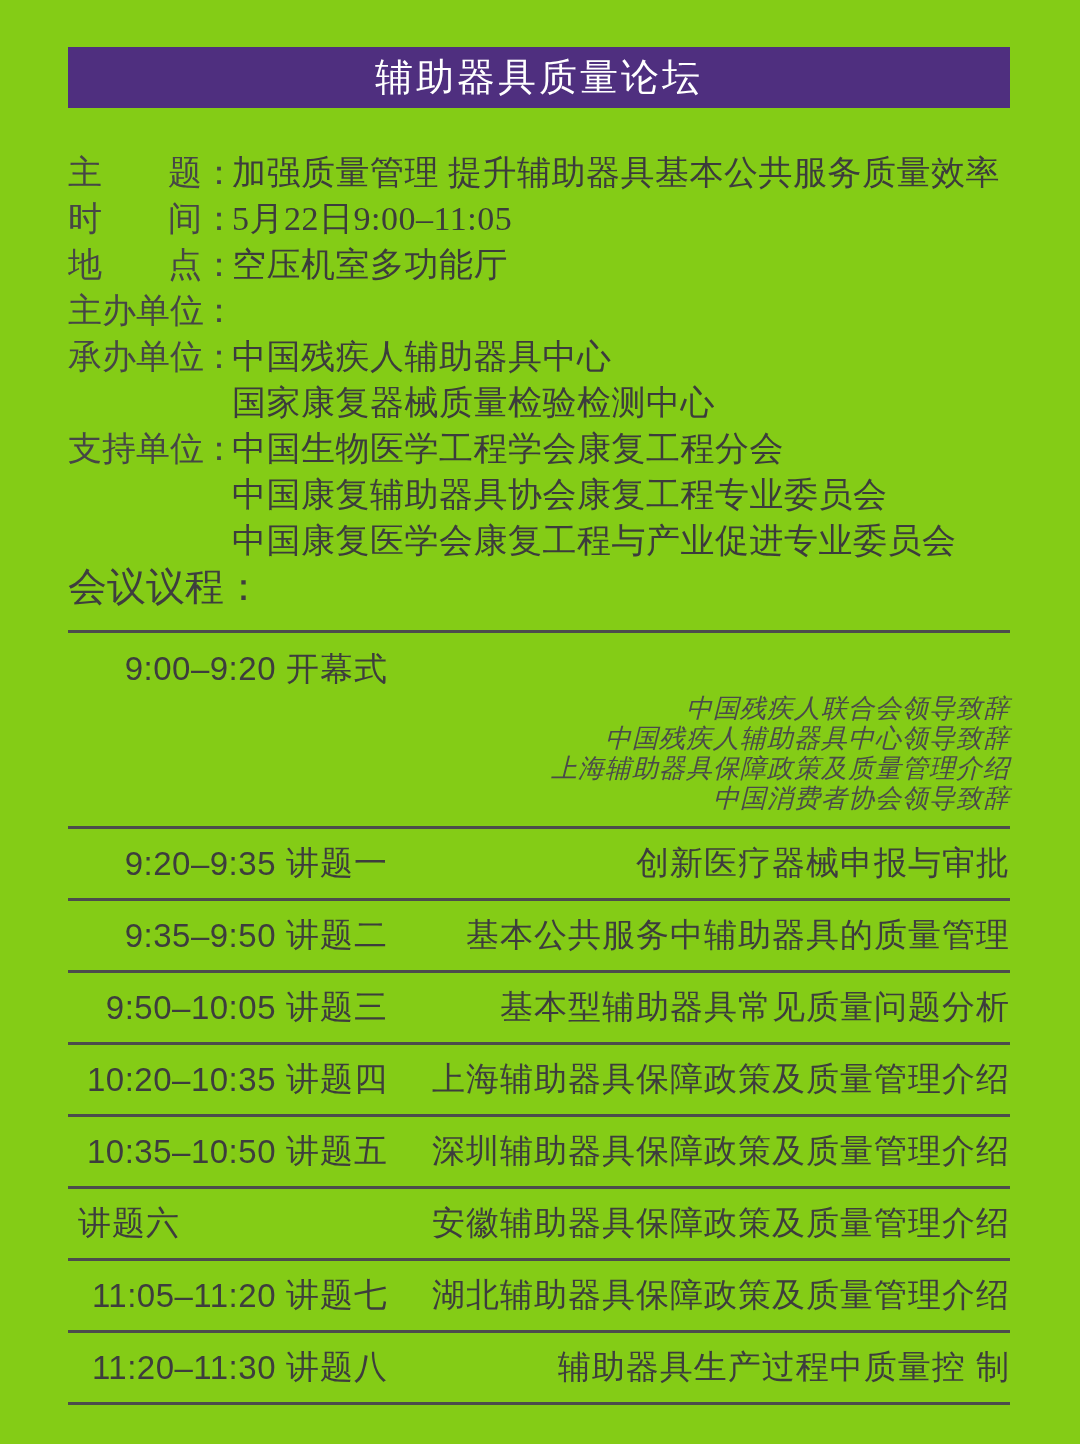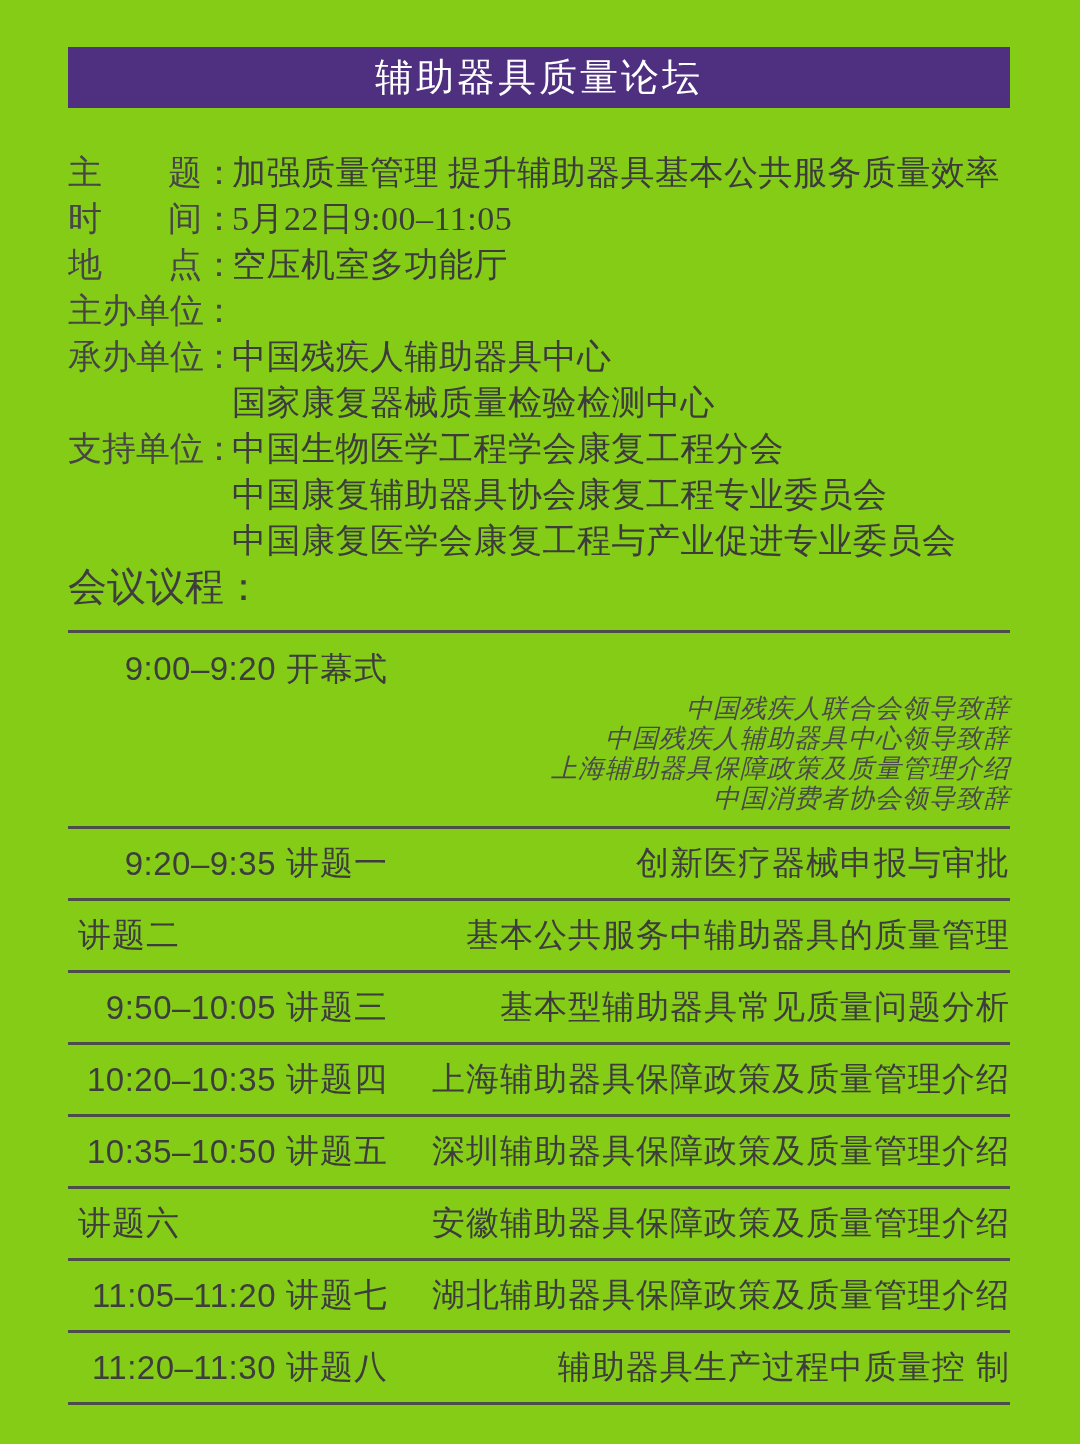--- a/index.html
+++ b/index.html
@@ -123,20 +123,21 @@
         </div>
       </div>
 
       <div class="agenda-row simple">
         <span class="row-time">9:20–9:35</span>
         <span class="row-session">讲题一</span>
         <span class="row-topic">创新医疗器械申报与审批</span>
       </div>
 
       <div class="agenda-row simple">
+        <span class="row-time">9:35–9:50</span>
         <span class="row-session">讲题二</span>
         <span class="row-topic">基本公共服务中辅助器具的质量管理</span>
       </div>
 
       <div class="agenda-row simple">
         <span class="row-time">9:50–10:05</span>
         <span class="row-session">讲题三</span>
         <span class="row-topic">基本型辅助器具常见质量问题分析</span>
       </div>
 

